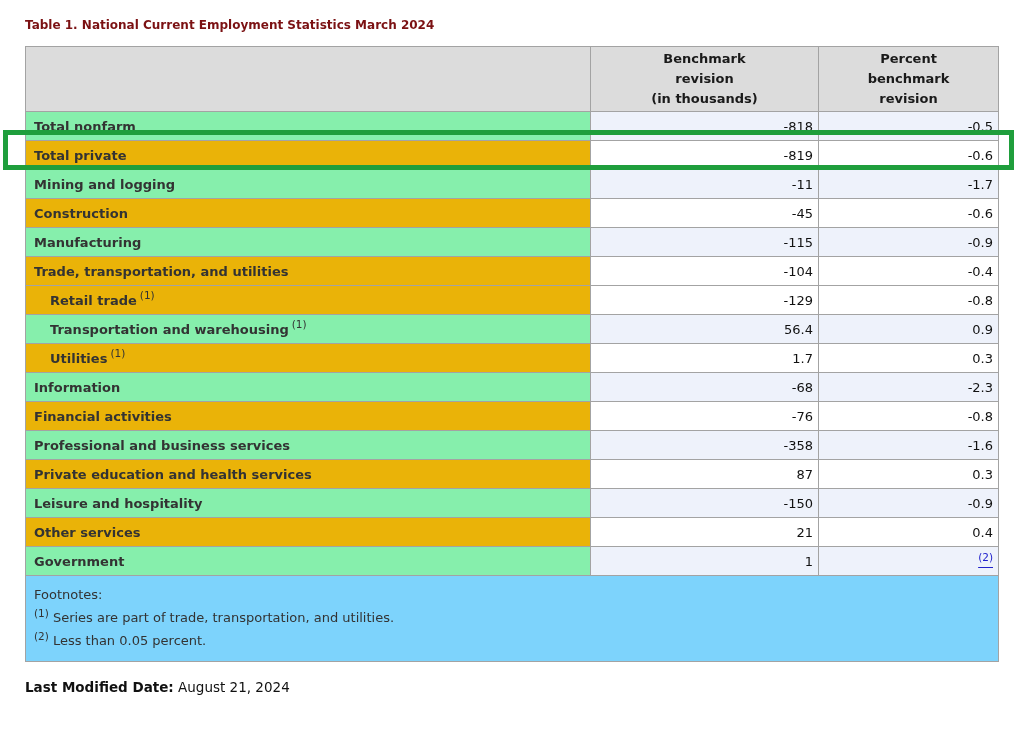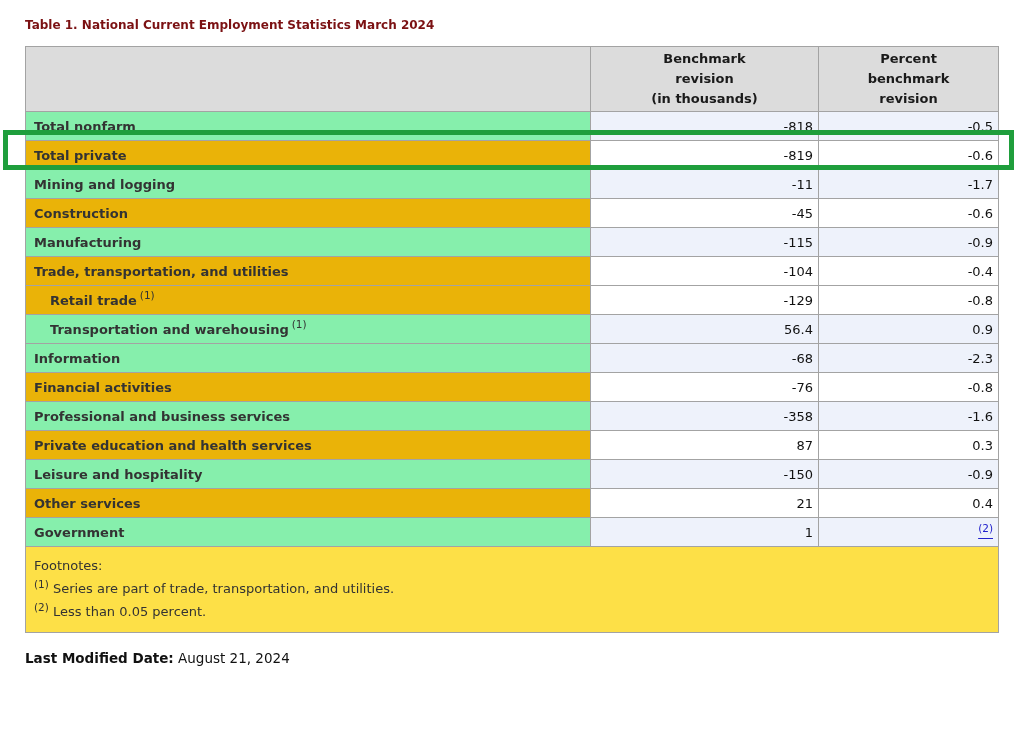--- a/index.html
+++ b/index.html
@@ -59,21 +59,21 @@
     font-size: 10.5px;
     vertical-align: super;
     line-height: 0;
     margin-left: 3px;
     color: #333333;
   }
   a.fn-link { color: #2222cc; text-decoration: underline; font-size: 13px; }
   a.fn-link sup { font-size: 10.5px; vertical-align: super; line-height: 0; }
 
   td.footnotes-cell {
-    background: #fde047;
+    background: #7dd3fc;
     padding: 7px 10px 9px 8px;
     font-weight: normal;
     color: #333333;
     font-size: 13px;
     line-height: 23px;
     vertical-align: top;
   }
   .footnote-line sup { font-size: 10.5px; vertical-align: super; line-height: 0; margin-right: 4px; }
 
   .last-modified { margin: 17px 0 0 25px; font-size: 13.5px; color: #111111; }
@@ -144,20 +144,25 @@
       <tr class="row-gray row-indent">
     <td class="label-cell"><span>Retail trade</span><sup class="fn-marker">(1)</sup></td>
     <td class="num-cell">-129</td>
     <td class="num-cell">-0.8</td>
   </tr>
       <tr class="row-blue row-indent">
     <td class="label-cell"><span>Transportation and warehousing</span><sup class="fn-marker">(1)</sup></td>
     <td class="num-cell">56.4</td>
     <td class="num-cell">0.9</td>
   </tr>
+      <tr class="row-gray row-indent">
+    <td class="label-cell"><span>Utilities</span><sup class="fn-marker">(1)</sup></td>
+    <td class="num-cell">1.7</td>
+    <td class="num-cell">0.3</td>
+  </tr>
       <tr class="row-blue">
     <td class="label-cell"><span>Information</span></td>
     <td class="num-cell">-68</td>
     <td class="num-cell">-2.3</td>
   </tr>
       <tr class="row-gray">
     <td class="label-cell"><span>Financial activities</span></td>
     <td class="num-cell">-76</td>
     <td class="num-cell">-0.8</td>
   </tr>

